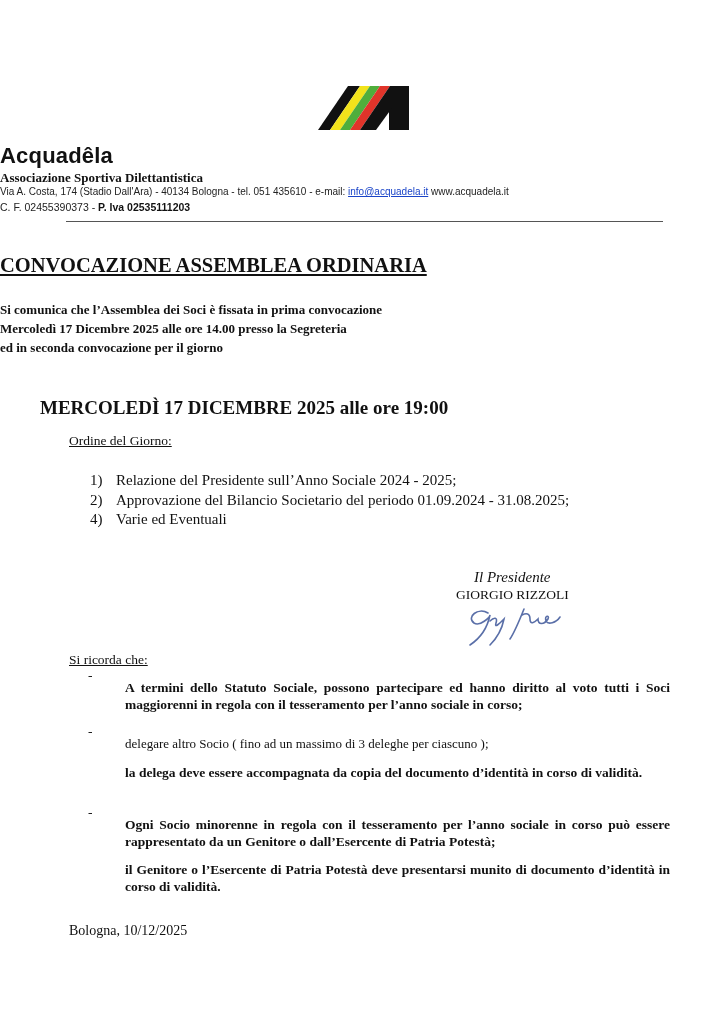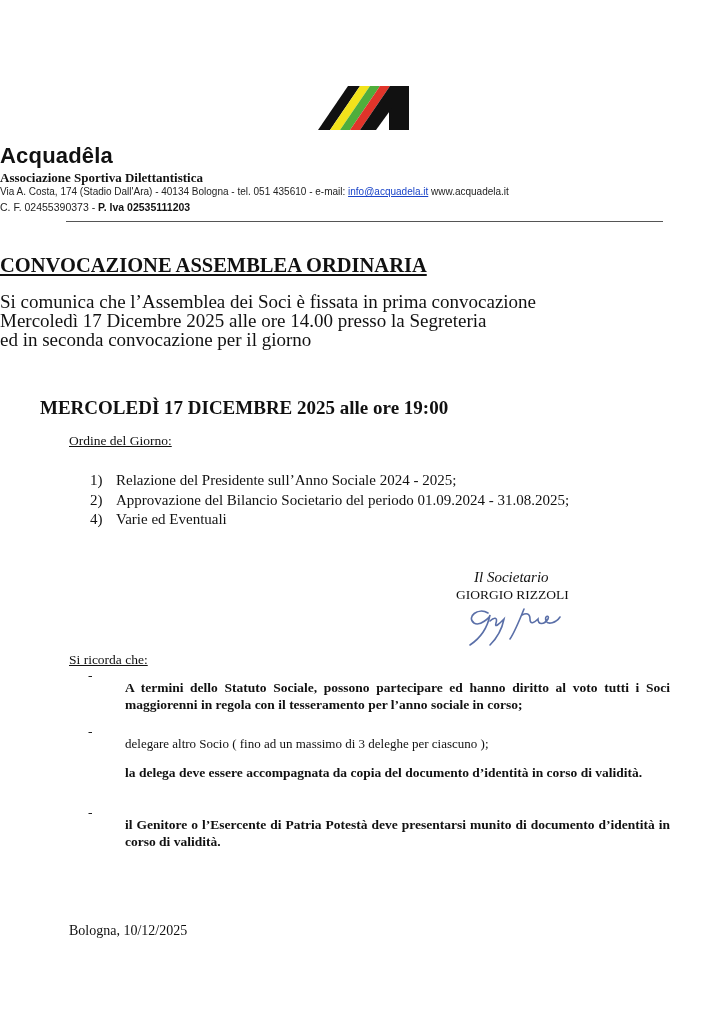--- a/index.html
+++ b/index.html
@@ -12,21 +12,21 @@
     #logo { left: 318px; top: 84px; width: 92px; height: 48px; }
     #org-name { top: 143px; font-size: 22px; font-weight: bold; letter-spacing: 0.2px; }
     #org-subtitle { top: 170px; font-size: 13px; font-weight: bold; }
     #org-address { top: 186px; font-size: 10px; color: #222; }
     #org-address a { color: #1a44c8; text-decoration: underline; }
     #org-fiscal { top: 201px; font-size: 10.5px; color: #222; }
     #org-fiscal b { color: #111; }
     #separator { left: 66px; top: 221px; width: 597px; height: 0; border-top: 1.5px solid #555; }
 
     #doc-title { top: 254px; font-size: 20.5px; font-weight: bold; text-decoration: underline; text-underline-offset: 2px; }
-    #intro { top: 292px; font-size: 19px; line-height: 19px; }
+    #intro { top: 300px; font-size: 13px; line-height: 19px; font-weight: bold; }
     #second-date { top: 397px; font-size: 19px; font-weight: bold; margin-left: 40px; }
     #agenda-label { left: 69px; top: 433px; font-size: 13.5px; text-decoration: underline; }
     #agenda { left: 90px; top: 471px; font-size: 15px; line-height: 19.5px; list-style: none; margin: 0; padding: 0; }
     #agenda li { white-space: nowrap; }
     #agenda .num { display: inline-block; width: 26px; }
 
     #signature-block { left: 440px; top: 569px; width: 160px; }
     #pres-title { position: absolute; left: 34px; top: 0; font-size: 15px; font-style: italic; }
     #pres-name { position: absolute; left: 16px; top: 18px; font-size: 13.5px; white-space: nowrap; }
     #signature { position: absolute; left: 20px; top: 30px; width: 120px; height: 50px; }
@@ -72,21 +72,21 @@
 <div id="second-date" class="abs center serif">MERCOLEDÌ 17 DICEMBRE 2025 alle ore 19:00</div>
 
 <div id="agenda-label" class="abs serif">Ordine del Giorno:</div>
 <ol id="agenda" class="abs serif">
   <li><span class="num">1)</span><span>Relazione del Presidente sull’Anno Sociale 2024 - 2025;</span></li>
   <li><span class="num">2)</span><span>Approvazione del Bilancio Societario del periodo 01.09.2024 - 31.08.2025;</span></li>
   <li><span class="num">4)</span><span>Varie ed Eventuali</span></li>
 </ol>
 
 <div id="signature-block" class="abs serif">
-  <div id="pres-title">Il Societario</div>
+  <div id="pres-title">Il Presidente</div>
   <div id="pres-name">GIORGIO RIZZOLI</div>
   <svg id="signature" viewBox="0 0 120 50">
     <g fill="none" stroke="#5a6fa8" stroke-width="1.6" stroke-linecap="round">
       <path d="M28 14 C18 8, 6 18, 14 24 C20 28, 30 18, 30 16 C28 26, 22 38, 10 46"></path>
       <path d="M30 22 C34 18, 38 18, 36 24 C34 30, 40 24, 44 20 C42 30, 36 40, 30 46"></path>
       <path d="M64 10 C60 20, 54 34, 50 40"></path>
       <path d="M62 16 C66 14, 70 14, 70 20 C70 26, 74 24, 78 20 C78 26, 84 26, 88 20 C90 16, 84 16, 86 22 C88 26, 96 24, 100 18"></path>
     </g>
   </svg>
 </div>
@@ -104,17 +104,18 @@
   <span class="dash">-</span>
   <div class="body">
     <p style="font-weight:normal;font-size:13px">delegare altro Socio ( fino ad un massimo di 3 deleghe per ciascuno );</p>
     <p class="b">la delega deve essere accompagnata da copia del documento d’identità in corso di validità.</p>
   </div>
 </div>
 
 <div id="note-3" class="abs note serif">
   <span class="dash">-</span>
   <div class="body b">
+    <p>Ogni Socio minorenne in regola con il tesseramento per l’anno sociale in corso può essere rappresentato da un Genitore o dall’Esercente di Patria Potestà;</p>
     <p>il Genitore o l’Esercente di Patria Potestà deve presentarsi munito di documento d’identità in corso di validità.</p>
   </div>
 </div>
 
 <div id="place-date" class="abs serif">Bologna, 10/12/2025</div>
 
 </body></html>

